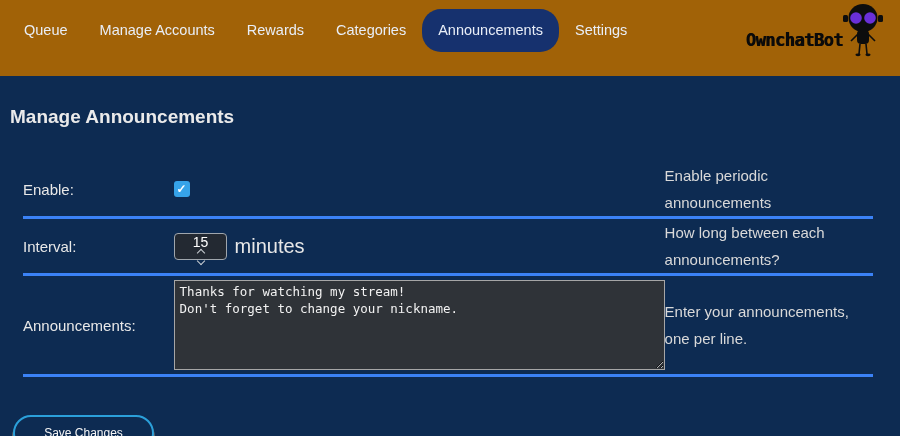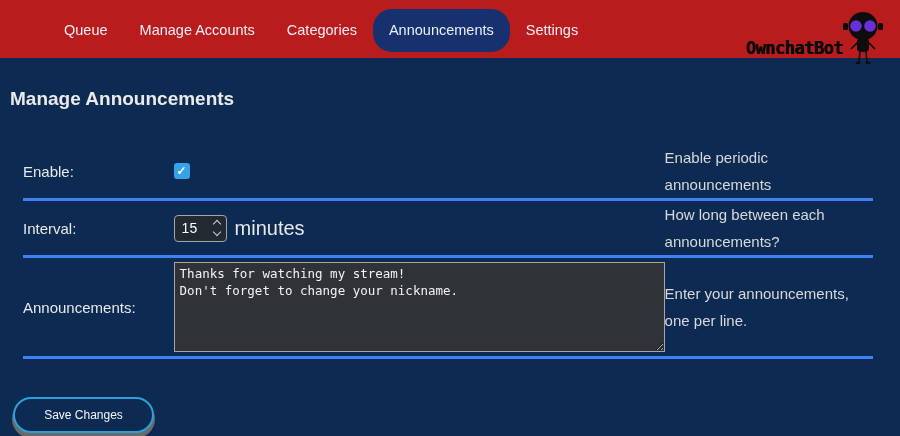--- a/index.html
+++ b/index.html
@@ -5,30 +5,30 @@
   * { box-sizing: border-box; }
   html, body { margin:0; padding:0; }
   body {
     width:900px; height:436px; overflow:hidden;
     background:#0d2b52;
     font-family:"Liberation Sans", sans-serif;
     position:relative;
   }
 
   
-  .navbar { position:relative; height:58px; background:#b91c1c;padding-left:40px; }
+  .navbar { position:relative; height:76px; background:#a16207; }
   .nav-list { list-style:none; margin:0; padding:0 0 0 8px; display:flex; }
   .nav-item {
     margin-top:9px; height:43px; line-height:43px; padding:0 16px;
     color:#e9eef7; font-size:14.5px; border-radius:19px; cursor:pointer;
     white-space:nowrap;
   }
   .nav-item.active { background:#16316e; }
 
-  .logo { position:absolute; right:14px; top:11px; display:flex; align-items:flex-end; }
+  .logo { position:absolute; right:14px; top:3px; display:flex; align-items:flex-end; }
   .logo-text {
     font-family:"DejaVu Sans Mono", monospace; font-weight:bold;
     font-size:17px; color:#0a0a0a; letter-spacing:-0.5px;
     text-shadow:0.6px 0 0 #0a0a0a; margin-bottom:7px;
   }
   .robot { width:46px; height:54px; margin-left:-3px; }
 
   
   .page-title { margin:30px 0 0 10px; font-size:19px; font-weight:bold; color:#eaeaea; }
 
@@ -46,21 +46,21 @@
     width:16px; height:16px; background:#36a3e9; border-radius:3px;
     display:flex; align-items:center; justify-content:center;
     color:#ffffff; font-size:12px; font-weight:bold; cursor:pointer;
   }
 
   
   .num-input {
     display:inline-flex; align-items:center; justify-content:space-between;
     width:53px; height:27px; padding:0 6px 0 7px;
     background:#232932; border:1px solid #9fa6ad; border-radius:4px;
-    color:#ffffff; font-size:14px; vertical-align:middle; cursor:text;
+    color:#ffffff; font-size:14px; vertical-align:middle; cursor:text;flex-direction:column;
   }
   .spinner { display:flex; flex-direction:column; align-items:center; cursor:pointer; }
   .chev { width:6px; height:6px; border:solid #c9ced3; border-width:1.6px 1.6px 0 0; }
   .chev.up   { transform:rotate(-45deg); margin-bottom:1px; }
   .chev.down { transform:rotate(135deg); margin-top:1px; }
   .suffix { color:#e8e8e8; font-size:20px; margin-left:8px; vertical-align:middle; }
 
   
   .announcements-input {
     display:block; width:491px; height:90px; margin:4px 0;
@@ -79,20 +79,21 @@
     box-shadow:0 4px 0 1px #6a6a6a; cursor:pointer;
   }
 </style>
 </head>
 <body>
 
 <nav class="navbar">
   <ul class="nav-list">
     <li class="nav-item">Queue</li>
     <li class="nav-item">Manage Accounts</li>
+    <li class="nav-item">Rewards</li>
     <li class="nav-item">Categories</li>
     <li class="nav-item active">Announcements</li>
     <li class="nav-item">Settings</li>
   </ul>
   <div class="logo">
     <span class="logo-text">OwnchatBot</span>
     <svg class="robot" viewBox="0 0 46 54" xmlns="http://www.w3.org/2000/svg">
       <rect x="3" y="12" width="5" height="7" rx="1.5" fill="#0d0d0d"></rect>
       <rect x="38" y="12" width="5" height="7" rx="1.5" fill="#0d0d0d"></rect>
       <ellipse cx="23" cy="15" rx="14.5" ry="14" fill="#0d0d0d"></ellipse>

